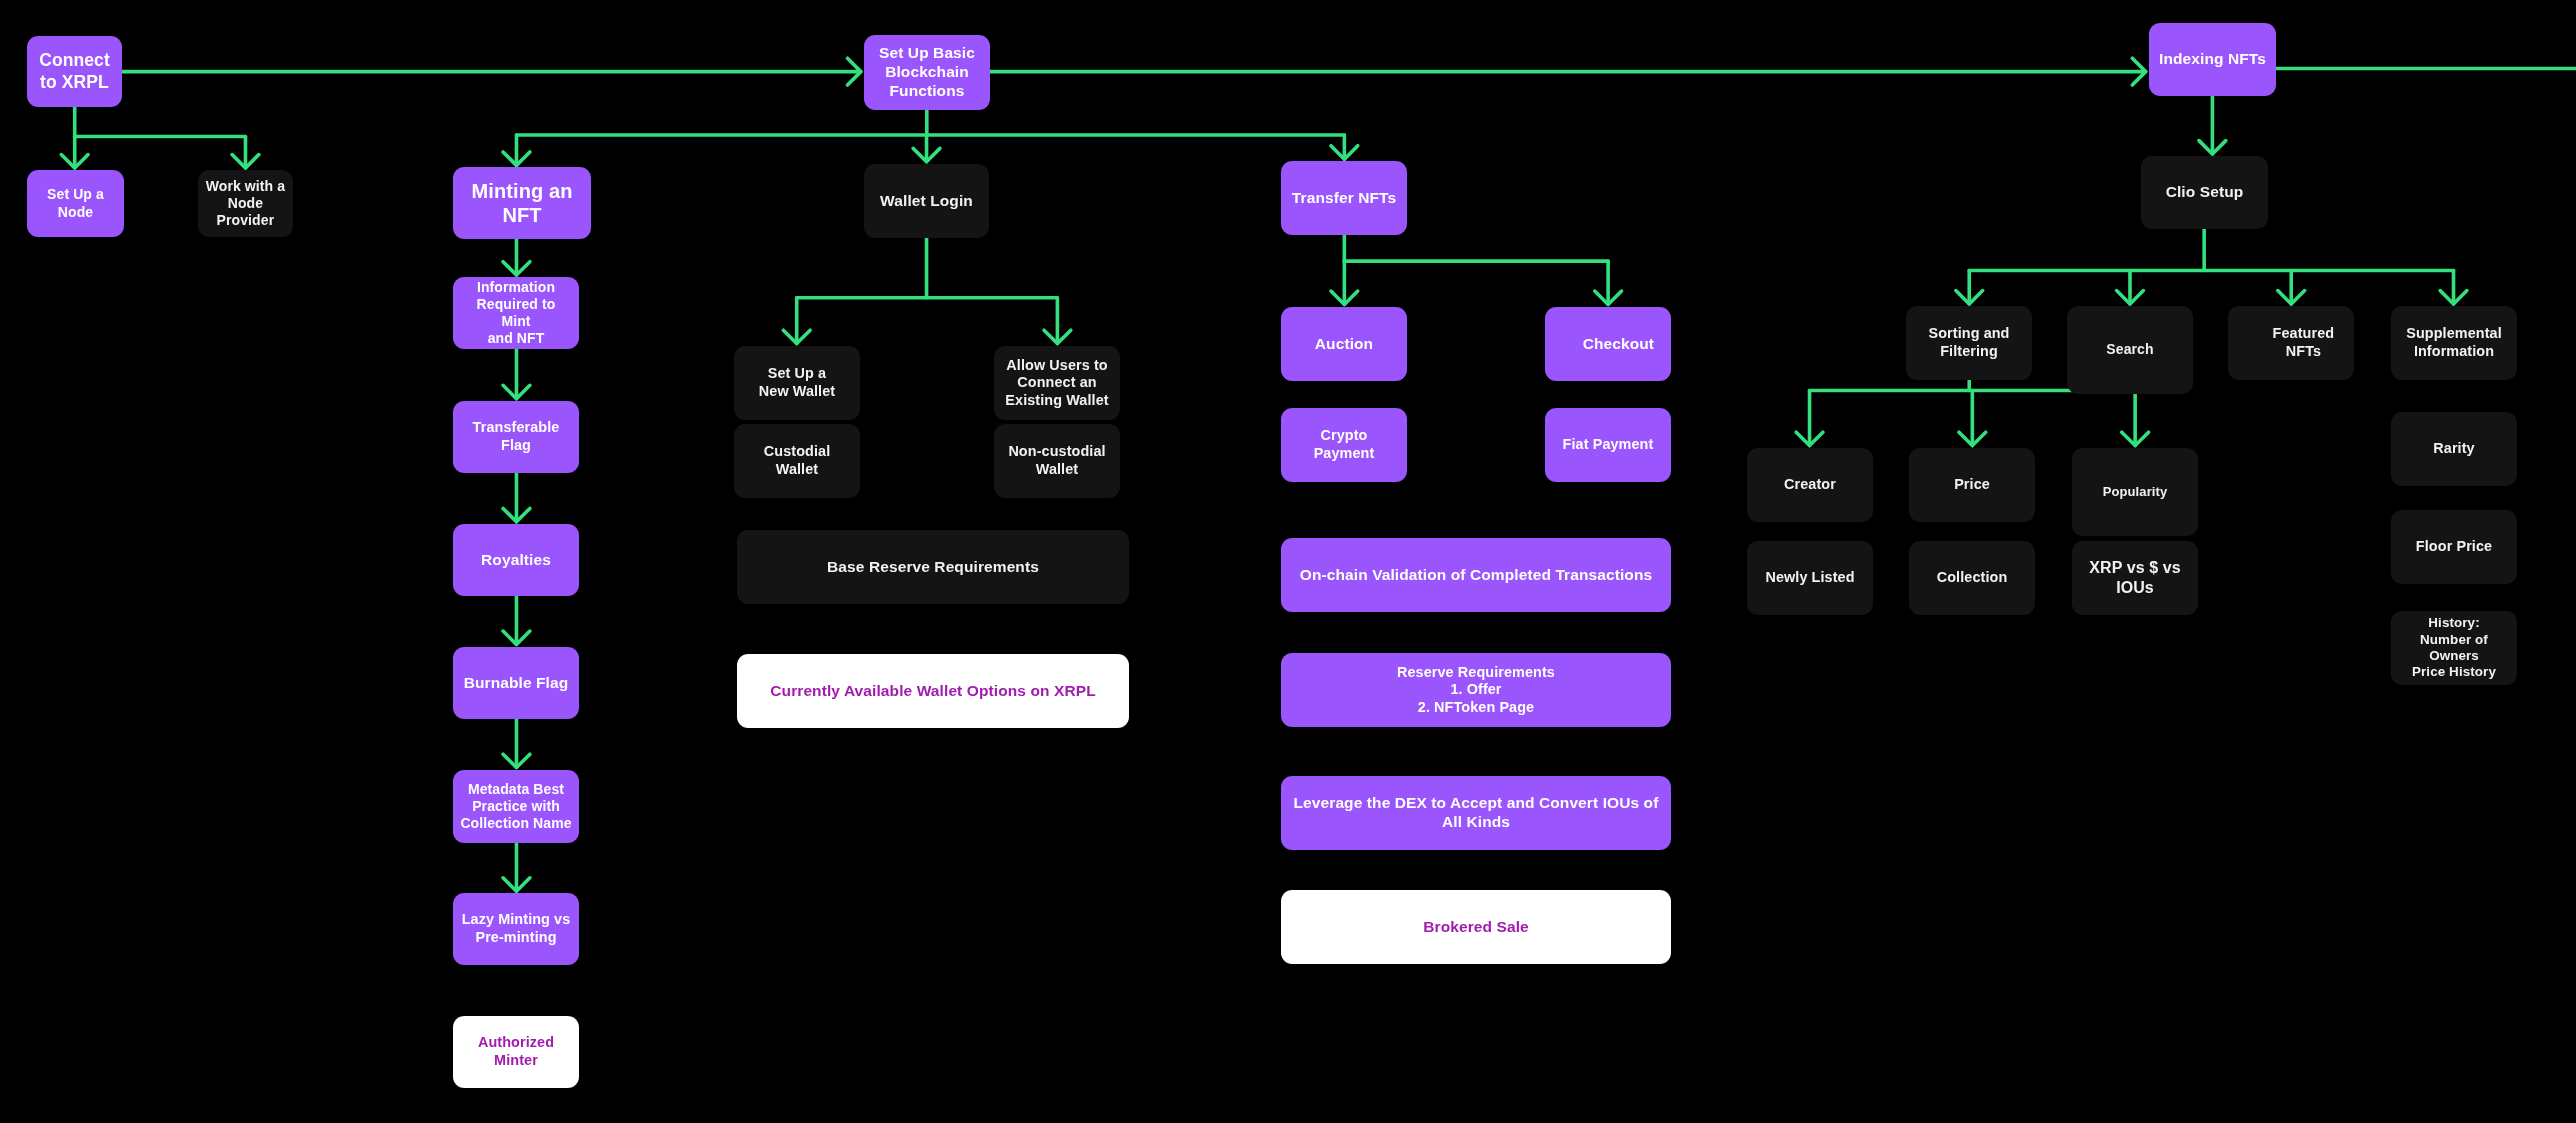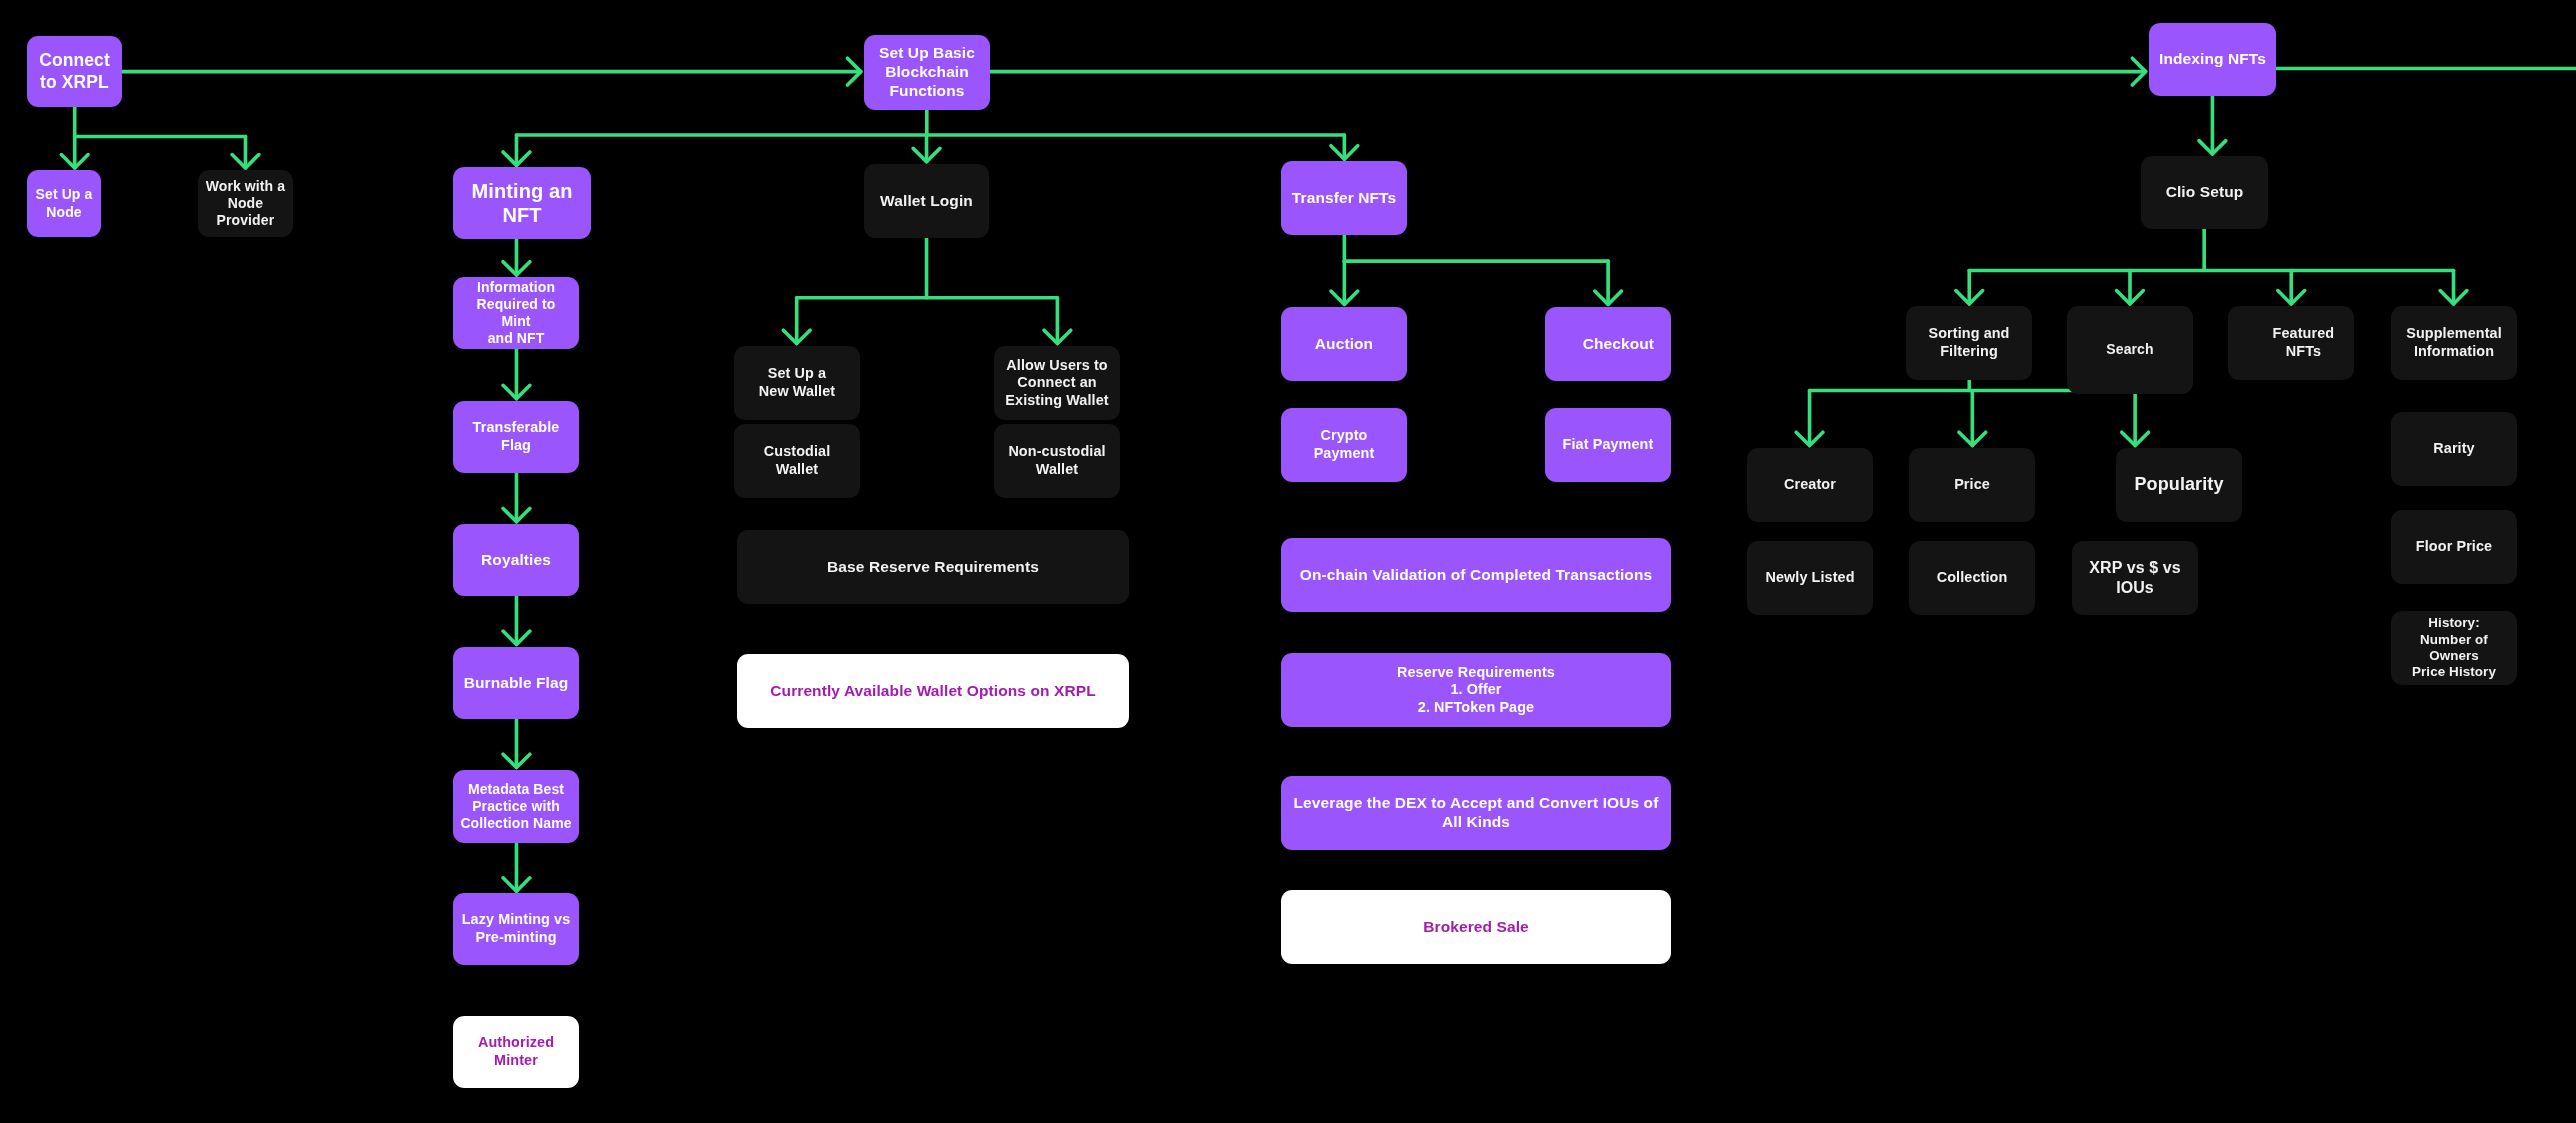--- a/index.html
+++ b/index.html
@@ -108,21 +108,21 @@
       <path d="M3828.5 758 L3828.5 865" fill="none" stroke="#34e07d" stroke-width="7" stroke-linecap="round" stroke-linejoin="round"></path>
       <path d="M3802.5 839 L3828.5 865 L3854.5 839" fill="none" stroke="#34e07d" stroke-width="7" stroke-linecap="round" stroke-linejoin="round"></path>
       <path d="M4144.5 758 L4144.5 865" fill="none" stroke="#34e07d" stroke-width="7" stroke-linecap="round" stroke-linejoin="round"></path>
       <path d="M4118.5 839 L4144.5 865 L4170.5 839" fill="none" stroke="#34e07d" stroke-width="7" stroke-linecap="round" stroke-linejoin="round"></path>
       <path d="M5215.5 205 L5215.5 321" fill="none" stroke="#34e07d" stroke-width="7" stroke-linecap="round" stroke-linejoin="round"></path>
       <path d="M5189.5 295 L5215.5 321 L5241.5 295" fill="none" stroke="#34e07d" stroke-width="7" stroke-linecap="round" stroke-linejoin="round"></path>
       <path d="M5215.5 467 L5215.5 589" fill="none" stroke="#34e07d" stroke-width="7" stroke-linecap="round" stroke-linejoin="round"></path>
       <path d="M5189.5 563 L5215.5 589 L5241.5 563" fill="none" stroke="#34e07d" stroke-width="7" stroke-linecap="round" stroke-linejoin="round"></path>
     </svg>
 <div class="node n-purple" style="left: 27px; top: 36px; width: 95px; height: 71px; font-size: 17.5px;"><span>Connect to XRPL</span></div>
-    <div class="node n-purple" style="left: 27px; top: 170px; width: 74px; height: 67px; font-size: 14px;"><span>Set Up a Node</span></div>
+    <div class="node n-purple" style="left: 27px; top: 170px; width: 97px; height: 67px; font-size: 14px;"><span>Set Up a Node</span></div>
     <div class="node n-dark" style="left: 198px; top: 170px; width: 95px; height: 67px; font-size: 14px; padding-left: 7px;"><span>Work with a Node
 Provider</span></div>
     <div class="node n-purple" style="left: 864px; top: 35px; width: 126px; height: 75px; font-size: 15.5px;"><span>Set Up Basic
 Blockchain
 Functions</span></div>
     <div class="node n-purple" style="left: 453px; top: 167px; width: 138px; height: 72px; font-size: 20px;"><span>Minting an NFT</span></div>
     <div class="node n-purple" style="left: 453px; top: 277px; width: 126px; height: 72px; font-size: 14px;"><span>Information
 Required to Mint
 and NFT</span></div>
     <div class="node n-purple" style="left: 453px; top: 401px; width: 126px; height: 72px; font-size: 14.4px;"><span>Transferable Flag</span></div>
@@ -159,21 +159,21 @@
     <div class="node n-purple" style="left: 2149px; top: 23px; width: 127px; height: 73px; font-size: 15.5px;"><span>Indexing NFTs</span></div>
     <div class="node n-dark" style="left: 2141px; top: 156px; width: 127px; height: 73px; font-size: 15.5px;"><span>Clio Setup</span></div>
     <div class="node n-dark" style="left: 1906px; top: 306px; width: 126px; height: 74px; font-size: 14.4px;"><span>Sorting and
 Filtering</span></div>
     <div class="node n-dark" style="left: 2067px; top: 306px; width: 126px; height: 88px; font-size: 14px;"><span>Search</span></div>
     <div class="node n-dark" style="left: 2228px; top: 306px; width: 126px; height: 74px; font-size: 14.4px; padding-left: 32px;"><span>Featured NFTs</span></div>
     <div class="node n-dark" style="left: 2391px; top: 306px; width: 126px; height: 74px; font-size: 14.4px;"><span>Supplemental
 Information</span></div>
     <div class="node n-dark" style="left: 1747px; top: 448px; width: 126px; height: 74px; font-size: 14.4px;"><span>Creator</span></div>
     <div class="node n-dark" style="left: 1909px; top: 448px; width: 126px; height: 74px; font-size: 14.4px;"><span>Price</span></div>
-    <div class="node n-dark" style="left: 2072px; top: 448px; width: 126px; height: 74px; font-size: 18px; margin-left: 44px;"><span>Popularity</span></div>
+    <div class="node n-dark" style="left: 2072px; top: 448px; width: 126px; height: 88px; font-size: 13px;"><span>Popularity</span></div>
     <div class="node n-dark" style="left: 2391px; top: 412px; width: 126px; height: 74px; font-size: 14.4px;"><span>Rarity</span></div>
     <div class="node n-dark" style="left: 1747px; top: 541px; width: 126px; height: 74px; font-size: 14.4px;"><span>Newly Listed</span></div>
     <div class="node n-dark" style="left: 1909px; top: 541px; width: 126px; height: 74px; font-size: 14.4px;"><span>Collection</span></div>
     <div class="node n-dark" style="left: 2072px; top: 541px; width: 126px; height: 74px; font-size: 16px;"><span>XRP vs $ vs IOUs</span></div>
     <div class="node n-dark" style="left: 2391px; top: 510px; width: 126px; height: 74px; font-size: 14.4px;"><span>Floor Price</span></div>
     <div class="node n-dark" style="left: 2391px; top: 611px; width: 126px; height: 74px; font-size: 13.4px;"><span>History:
 Number of Owners
 Price History</span></div>
   </div>
 

